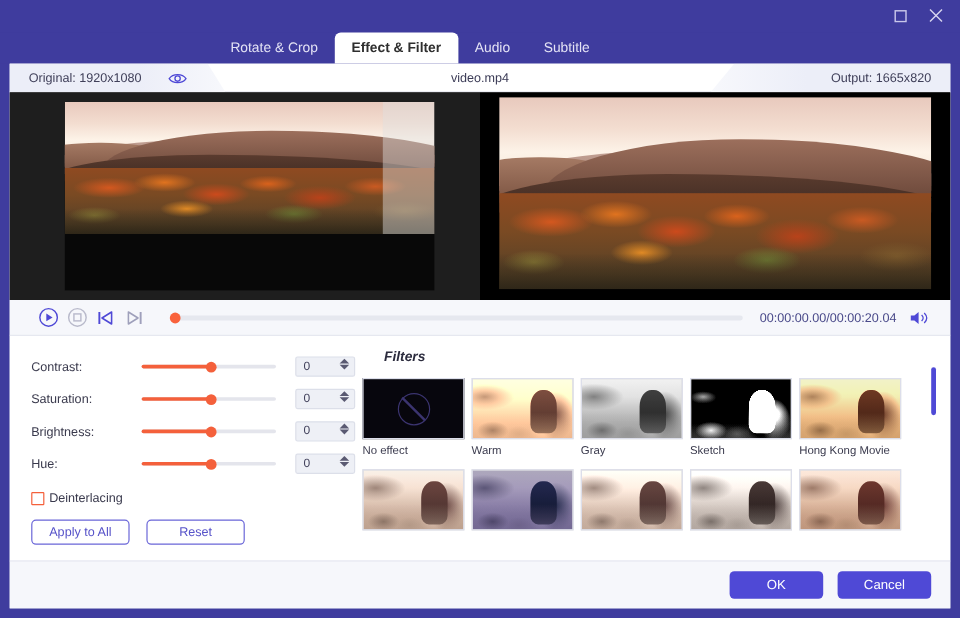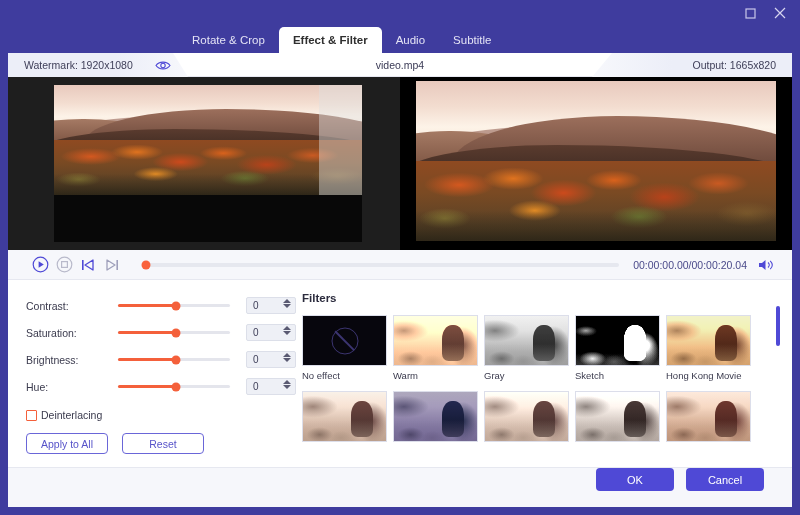--- a/index.html
+++ b/index.html
@@ -305,21 +305,21 @@
     padding: 0 14px;
   }
 
   
   .filters {
     flex: 1;
     padding: 12px 0 0 0;
     position: relative;
     overflow: hidden;
   }
-  .filters .sec-title { margin-left: 2px; }
+  .filters .sec-title { margin-left: 20px; font-style: italic; }
   .fgrid {
     display: grid;
     grid-template-columns: repeat(5, 90px);
     gap: 10px 1px;
     margin-left: 2px;
   }
   .fitem { width: 90px; cursor: pointer; }
   .fthumb {
     width: 85px; height: 51px;
     border: 1px solid #dcdeea;
@@ -394,22 +394,22 @@
     background: #4f49d6;
     border-radius: 2px;
   }
 
   
   .footer {
     position: relative;
     height: 40px;
     background: #f6f7fb;
     border-top: 1px solid #e6e8f0;
-    display: flex; justify-content: flex-end;
-    padding-right: 28px;
+    display: flex; align-items: center; justify-content: flex-end;
+    padding-right: 16px;
     gap: 12px;
   }
   .pbtn-primary {
     width: 78px; height: 23px;
     background: #4f49d6;
     color: #fff;
     border: none; border-radius: 4px;
     font-size: 11px;
     font-family: "Liberation Sans", sans-serif;
     cursor: pointer;
@@ -442,21 +442,21 @@
       <div class="tab">Audio</div>
       <div class="tab">Subtitle</div>
     </div>
   </div>
 
   <div class="window">
 
     <div class="infostrip">
       <div class="info-center">video.mp4</div>
       <div class="info-left">
-        <span class="lbl">Watermark: 1920x1080</span>
+        <span class="lbl">Original: 1920x1080</span>
         <span class="eye-ico">
           <svg width="16" height="11" viewBox="0 0 16 11">
             <path d="M1 5.5 C4 1, 12 1, 15 5.5 C12 10, 4 10, 1 5.5 Z" fill="none" stroke="#4f49d6" stroke-width="1.1"></path>
             <circle cx="8" cy="5.5" r="2.2" fill="none" stroke="#4f49d6" stroke-width="1.1"></circle>
           </svg>
         </span>
       </div>
       <div class="info-right">
         <span class="lbl">Output: 1665x820</span>
       </div>

